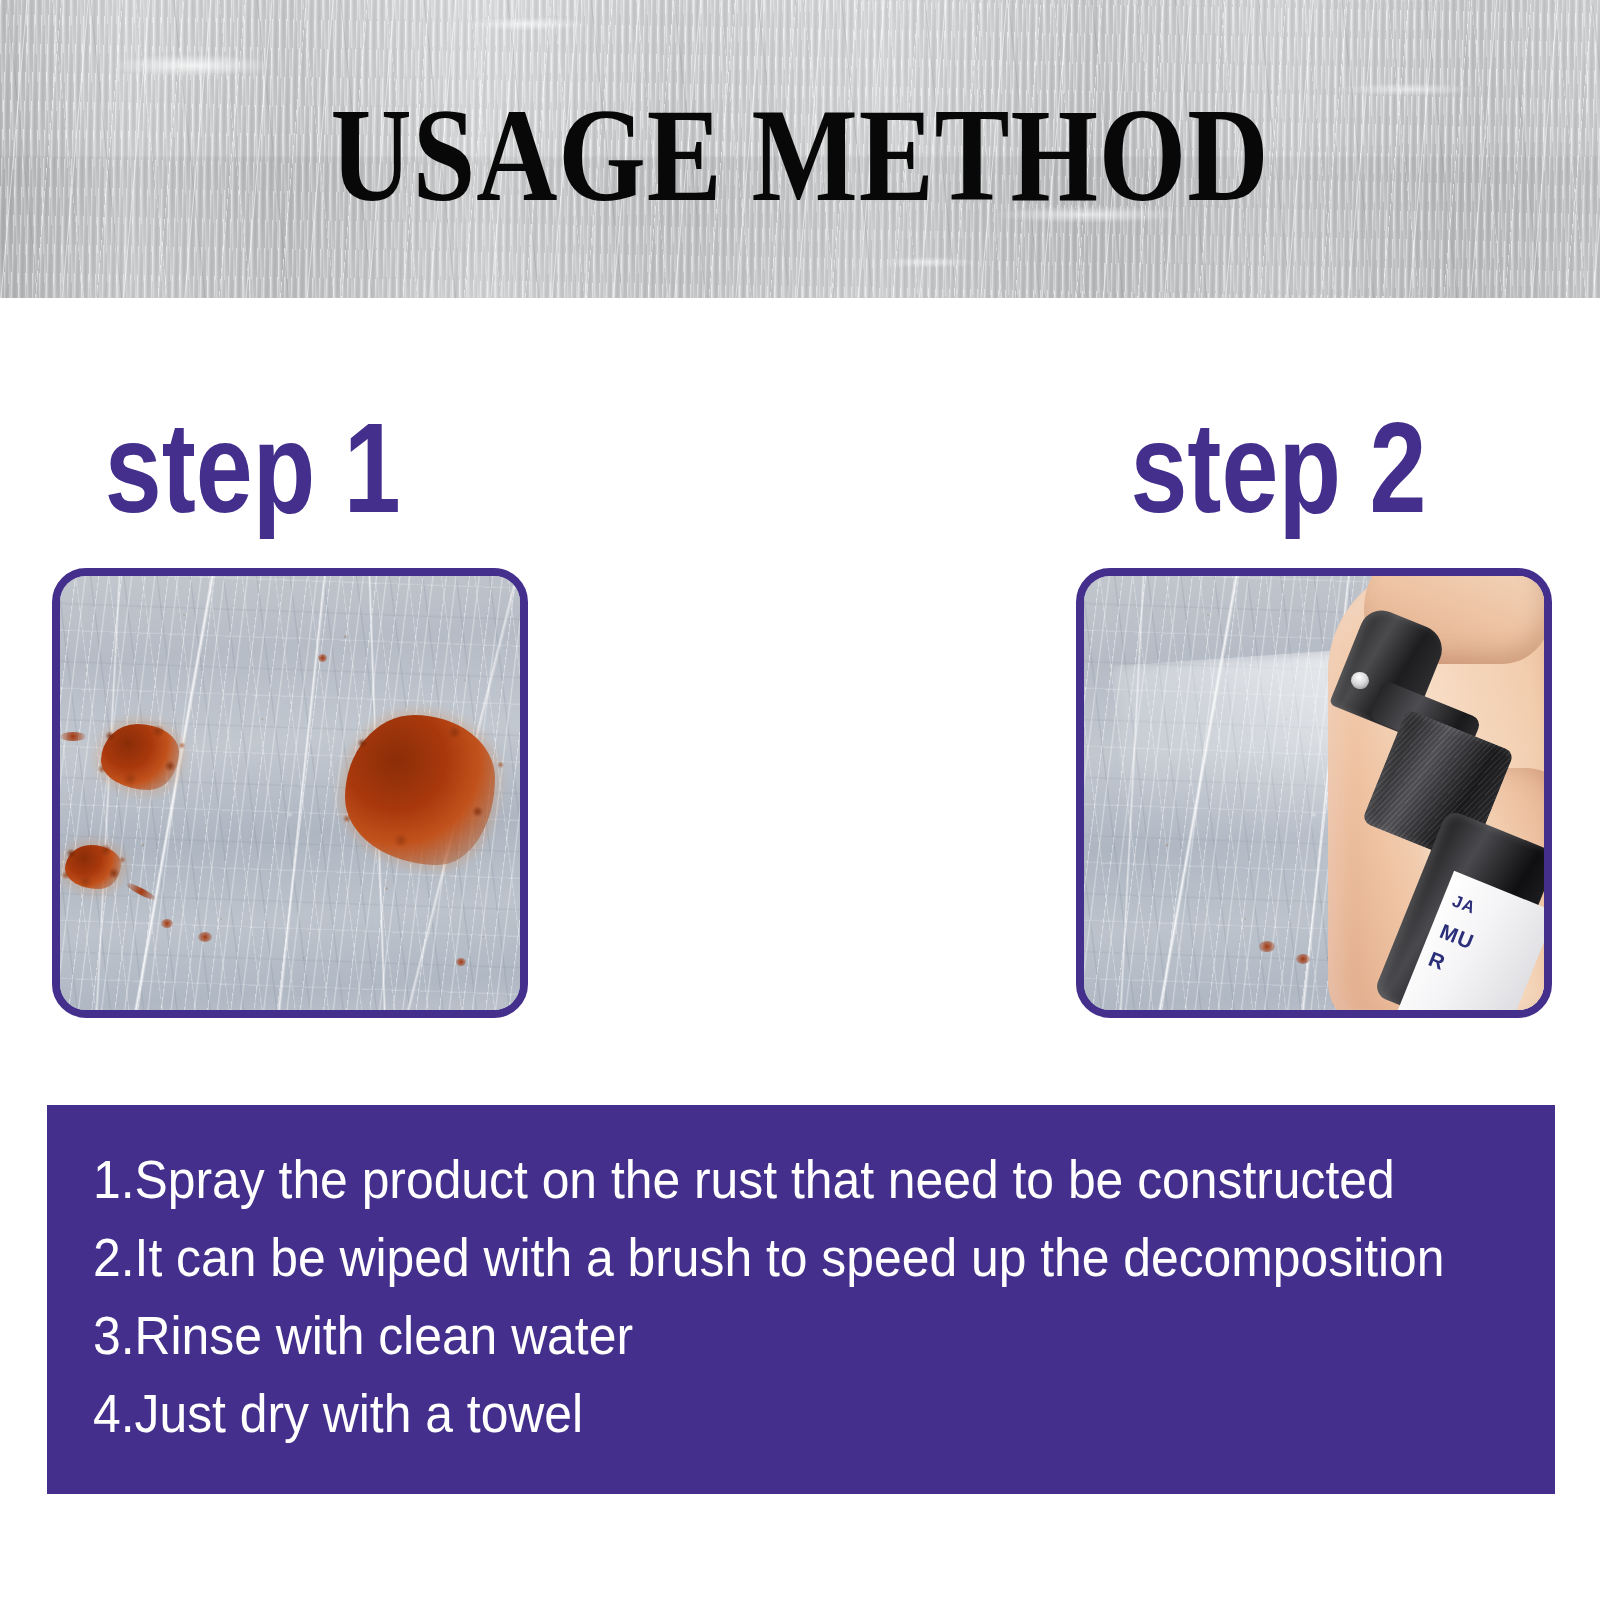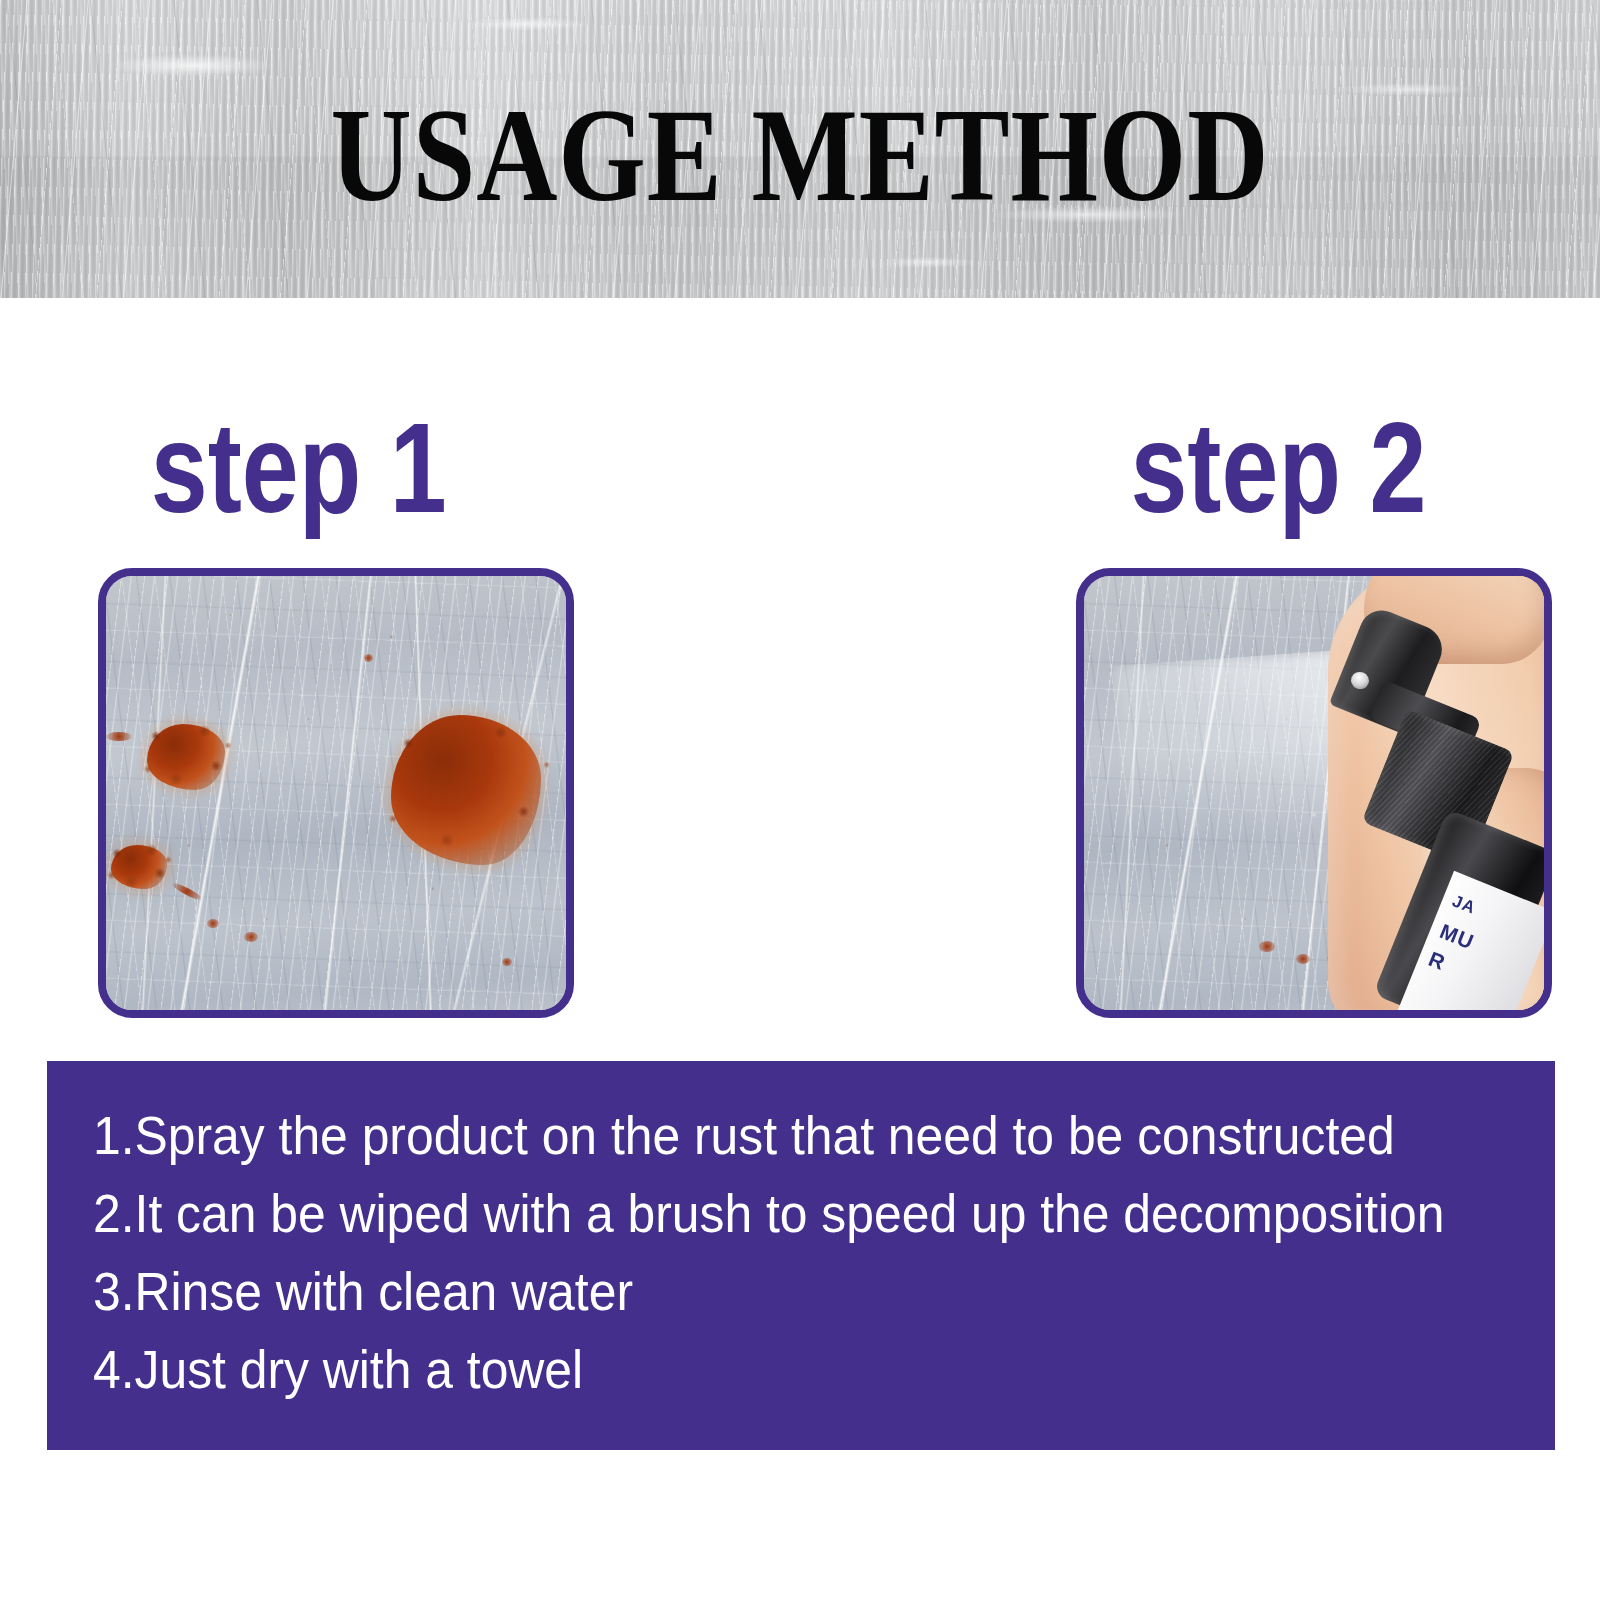--- a/index.html
+++ b/index.html
@@ -102,21 +102,20 @@
     top: 404px;
     width: 1500px;
     height: 615px;
     display: flex;
     flex-direction: row;
     justify-content: space-between;
   }
   .step-col {
     width: 476px;
     position: relative;
-    margin-left: 46px;
   }
 
   .step-label {
     font-family: "Liberation Sans", sans-serif;
     font-weight: 700;
     font-size: 128px;
     line-height: 1;
     color: #44308C;
     transform: scaleX(0.80);
     transform-origin: left top;
@@ -372,21 +371,21 @@
     left: 10px;
   }
   .label-line1 { top: 18px; font-size: 17px; letter-spacing: 1px; }
   .label-line2 { top: 48px; font-size: 21px; letter-spacing: 1px; }
   .label-line3 { top: 78px; font-size: 21px; letter-spacing: 1px; }
 
   
   .instructions-box {
     position: absolute;
     left: 47px;
-    top: 1061px;
+    top: 1105px;
     width: 1508px;
     height: 389px;
     background: #44308C;
     box-sizing: border-box;
     padding: 48px 46px 0 46px;
   }
   .instruction-line {
     color: #ffffff;
     font-family: "Liberation Sans", sans-serif;
     font-weight: 400;

